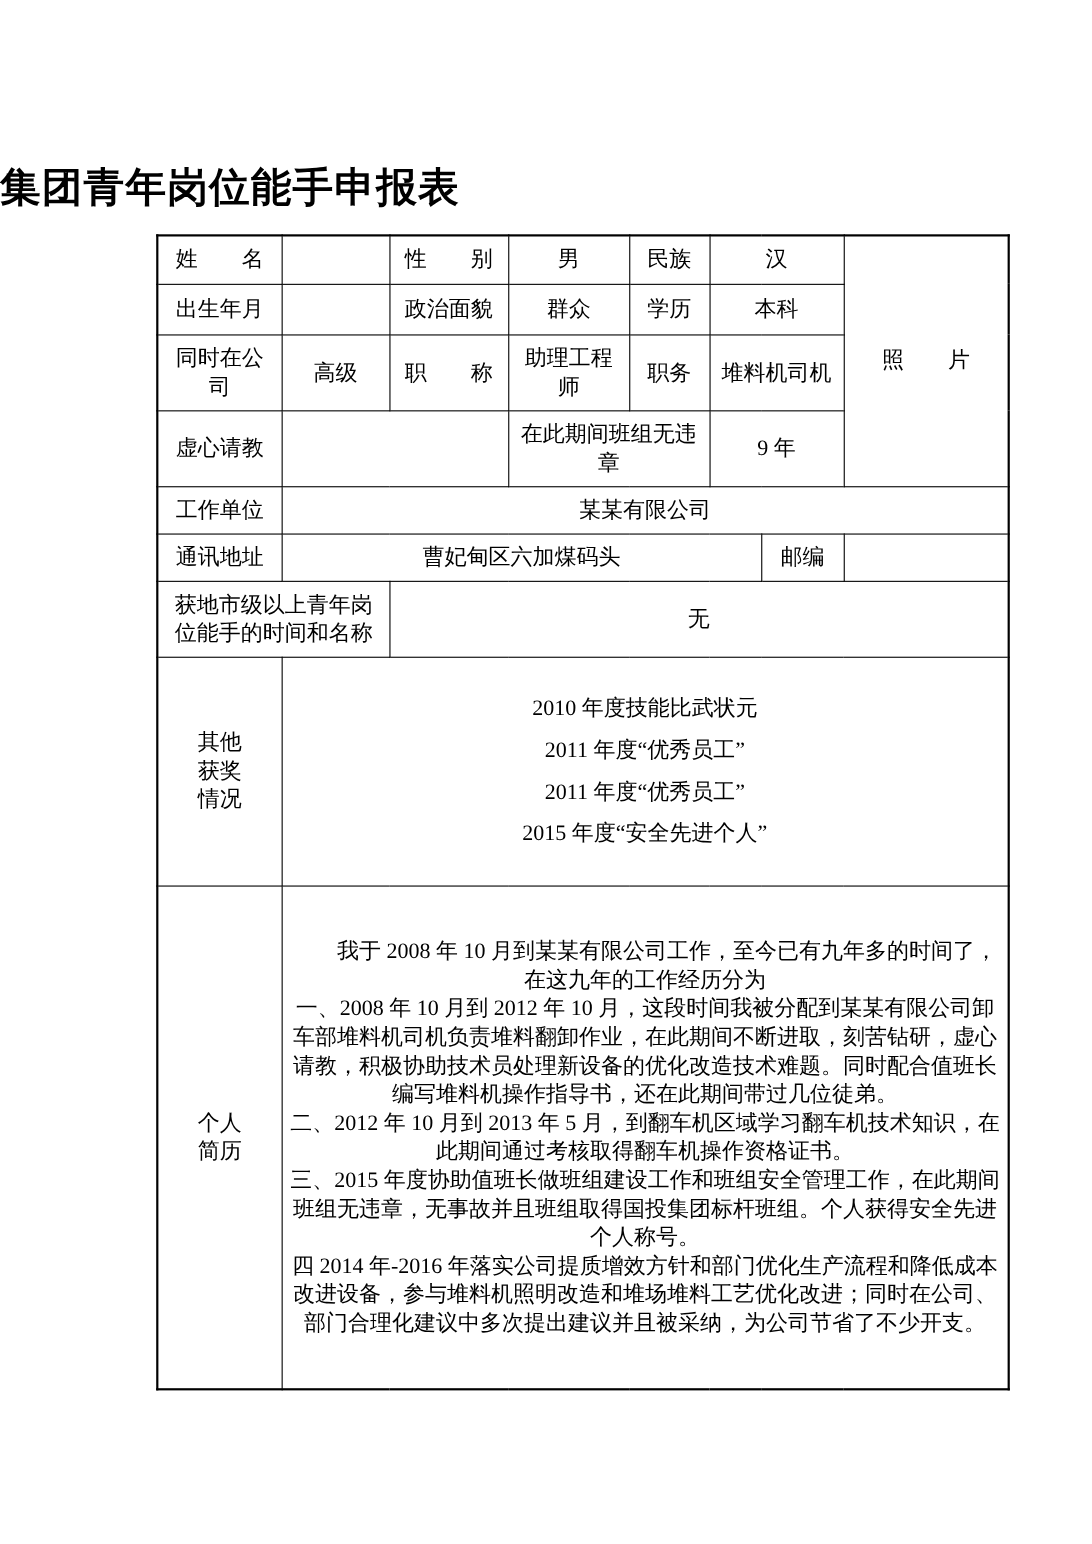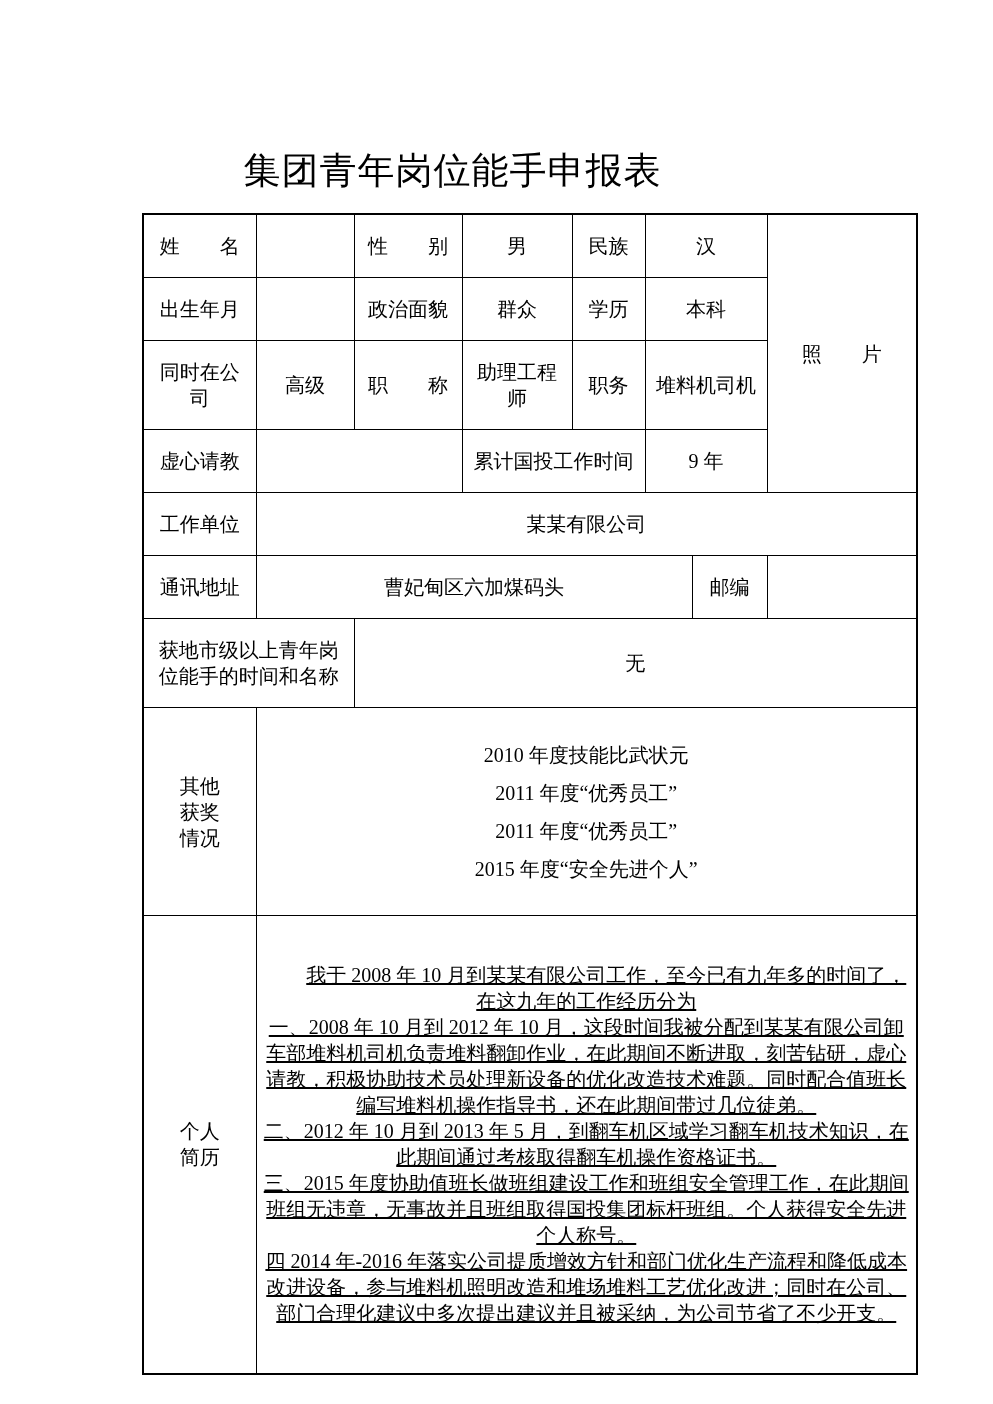--- a/index.html
+++ b/index.html
@@ -7,39 +7,39 @@
     width:993px;height:1404px;
     background:#ffffff;
     color:#000;
     font-family:"Liberation Serif","DejaVu Serif",serif;
     position:relative;
     overflow:hidden;
   }
   .page-title{
     position:absolute;
     top:146px;left:0;width:905px;
-    text-align:center;
+    text-align:left;
     font-size:37px;
-    font-weight:normal;
+    font-weight:bold;
     letter-spacing:1px;
   }
   table.form{
     position:absolute;
     left:142px;top:213px;
     border-collapse:collapse;
     table-layout:fixed;
     width:774px;
     border:2px solid #000;
   }
   table.form td{
     border:1px solid #000;
     font-size:20px;
     text-align:center;
     vertical-align:middle;
-    padding:18px 6px;
+    padding:8px 6px;
     line-height:1.3;
     overflow:hidden;
     word-break:break-all;
   }
   tr.r1{height:44px}
   tr.r2{height:46px}
   tr.r3{height:54px}
   tr.r4{height:51px}
   tr.r5{height:40px}
   tr.r6{height:40px}
@@ -58,21 +58,21 @@
     padding:4px 12px;
     line-height:31px;
   }
   td.awards-cell div{margin:12px;}
   td.bio-cell{
     text-align:left;
     padding:6px 10px 6px 12px;
     line-height:27.5px;
     vertical-align:middle;
   }
-  td.bio-cell p{margin:0;text-decoration:underline;}
+  td.bio-cell p{margin:0;}
   td.bio-cell p.indent{text-indent:2em;}
   td.title-value{line-height:24px;padding:2px 4px;}
 </style>
 </head>
 <body>
 
 <div class="page-title">集团青年岗位能手申报表</div>
 
 <table class="form">
   <colgroup>
@@ -111,21 +111,21 @@
     <td>高级</td>
     <td>职　　称</td>
     <td class="title-value">助理工程师</td>
     <td>职务</td>
     <td colspan="2">堆料机司机</td>
   </tr>
 
   <tr class="r4">
     <td>虚心请教</td>
     <td colspan="2"></td>
-    <td colspan="2">累计国投工作时间</td>
+    <td colspan="2">在此期间班组无违章</td>
     <td colspan="2">9 年</td>
   </tr>
 
   <tr class="r5">
     <td>工作单位</td>
     <td colspan="7">某某有限公司</td>
   </tr>
 
   <tr class="r6">
     <td>通讯地址</td>

